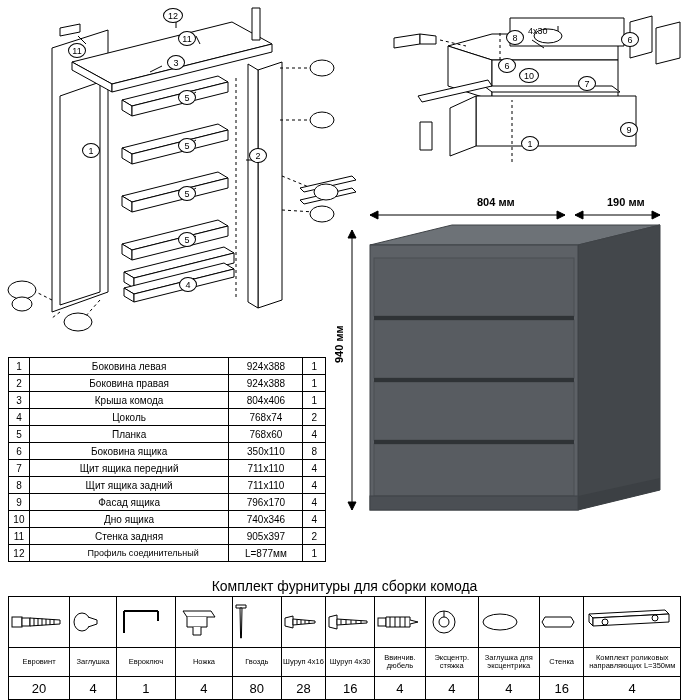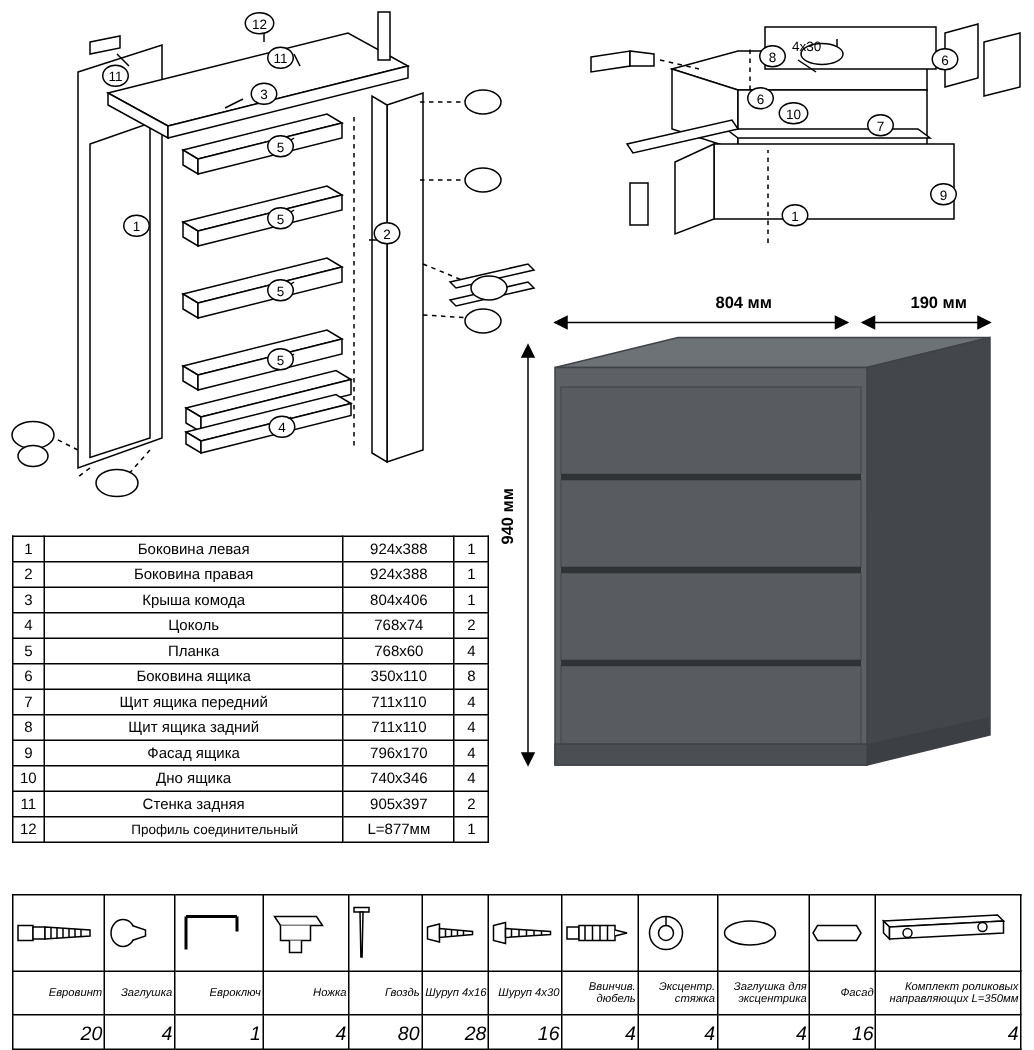--- a/index.html
+++ b/index.html
@@ -20,21 +20,21 @@
   #parts-table{left:8px;top:357px;width:318px;border-collapse:collapse;font-size:10px;}
   #parts-table td{border:1px solid #000;padding:1px 2px;height:14px;}
   #parts-table td.idx{width:16px;text-align:center;}
   #parts-table td.name{width:170px;text-align:center;}
   #parts-table td.dim{width:70px;text-align:center;}
   #parts-table td.qty{width:18px;text-align:center;}
 
   
   #hw-title{position:absolute;left:0;top:578px;width:689px;text-align:center;font-size:14px;}
   #hw-table{left:8px;top:596px;width:673px;border-collapse:collapse;font-size:7.5px;}
-  #hw-table td{border:1px solid #000;text-align:right;vertical-align:middle;font-style:italic;}
+  #hw-table td{border:1px solid #000;text-align:center;vertical-align:middle;}
   #hw-table tr.icons td{height:48px;}
   #hw-table tr.names td{height:26px;line-height:8.5px;padding:1px;}
   #hw-table tr.qty td{height:20px;font-size:13px;}
 
   
   #chest-wrap{left:330px;top:190px;width:359px;height:370px;}
   .dim-text{position:absolute;font-size:11px;font-weight:bold;}
   svg{display:block;}
 </style>
 </head>
@@ -323,20 +323,21 @@
         </tr>
       <tr>
           <td class="idx">12</td>
           <td class="name" style="font-size:9px;padding-left:30px;">Профиль соединительный</td>
           <td class="dim">L=877мм</td>
           <td class="qty">1</td>
         </tr>
     </tbody>
   </table>
 
+  <div id="hw-title">Комплект фурнитуры для сборки комода</div>
 
   <table class="abs" id="hw-table">
     <tbody>
       <tr class="icons">
         <td style="width:56px;">
           <svg width="52" height="26" viewBox="0 0 52 26">
               <g stroke="#000" fill="#fff" stroke-width="1">
                 <rect x="2" y="8" width="10" height="10"></rect>
                 <rect x="12" y="9" width="8" height="8"></rect>
                 <path d="M20 9 L50 11 L50 15 L20 17 Z"></path>
@@ -443,21 +444,21 @@
         <td>Евровинт</td>
         <td>Заглушка</td>
         <td>Евроключ</td>
         <td>Ножка</td>
         <td>Гвоздь</td>
         <td>Шуруп 4х16</td>
         <td>Шуруп 4х30</td>
         <td>Ввинчив. дюбель</td>
         <td>Эксцентр. стяжка</td>
         <td>Заглушка для эксцентрика</td>
-        <td>Фасад</td>
+        <td>Стенка</td>
         <td>Комплект роликовых направляющих L=350мм</td>
       </tr>
       <tr class="qty">
         <td>20</td>
         <td>4</td>
         <td>1</td>
         <td>4</td>
         <td>80</td>
         <td>28</td>
         <td>16</td>

